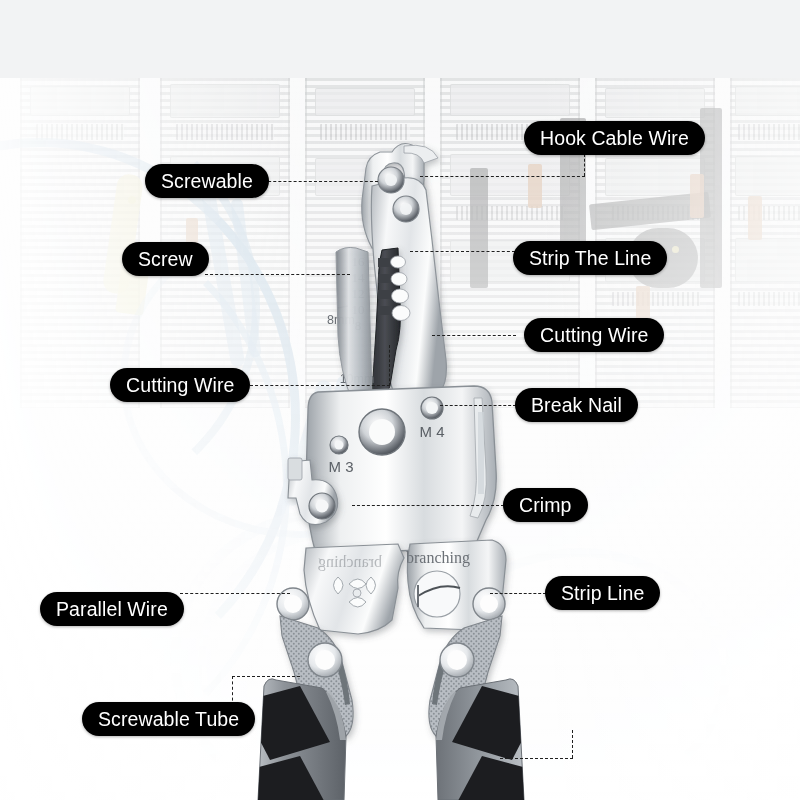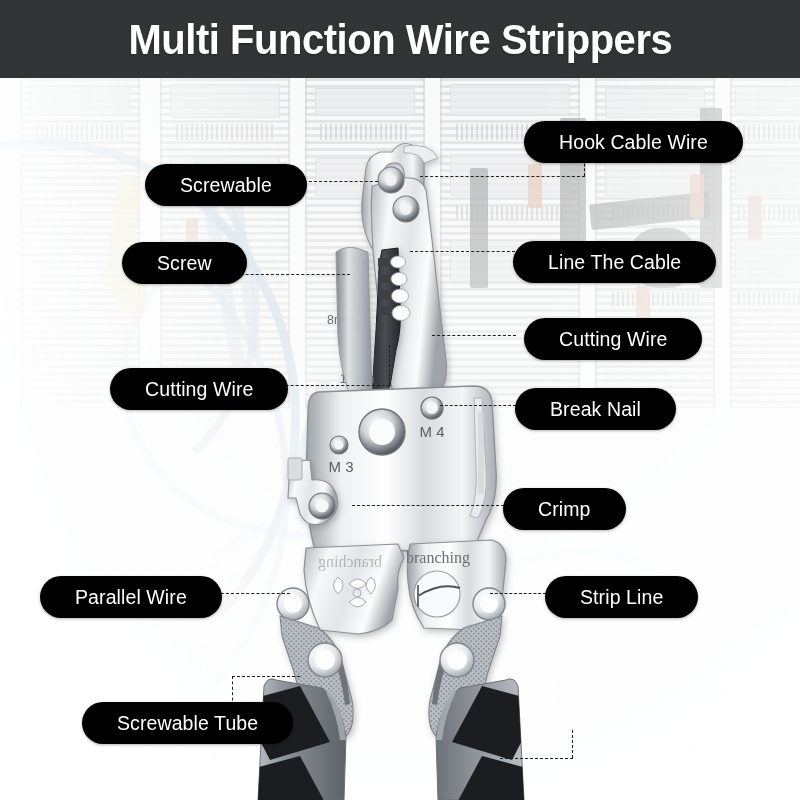--- a/index.html
+++ b/index.html
@@ -83,22 +83,22 @@
   .tool { position:absolute; left:0; top:0; width:800px; height:800px; }
 
   
   .pill {
     position:absolute;
     background:#000000;
     color:#ffffff;
     border-radius:999px;
     display:flex; align-items:center; justify-content:center;
     font-size:19.5px;
-    height:42px;
-    padding:0 35px;
+    height:34px;
+    padding:0 16px;
     white-space:nowrap;
     box-shadow:0 1px 3px rgba(0,0,0,.30);
     letter-spacing:.1px;
     z-index:6;
     text-align:center;
   }
 
   
   .lead-h {
     position:absolute; height:0;
@@ -471,34 +471,31 @@
   <div class="lead-h" style="left:180px; top:593px; width:110px;"></div>
 
   <div class="lead-h" style="left:490px; top:593px; width:56px;"></div>
 
   <div class="lead-v" style="left:232px; top:676px; height:30px;"></div>
   <div class="lead-h" style="left:232px; top:676px; width:68px;"></div>
 
   <div class="lead-v" style="left:572px; top:730px; height:28px;"></div>
   <div class="lead-h" style="left:500px; top:758px; width:73px;"></div>
 
-  <div class="header">
-    <h1>Multi Function Wire Strippers</h1>
-  </div>
 
   <div class="pill" style="left:524px; top:121px;">
     <span>Hook Cable Wire</span>
   </div>
 
   <div class="pill" style="left:145px; top:164px;">
     <span>Screwable</span>
   </div>
 
   <div class="pill" style="left:513px; top:241px;">
-    <span>Line The Cable</span>
+    <span>Strip The Line</span>
   </div>
 
   <div class="pill" style="left:114px; top:242px;margin-left:8px;">
     <span>Screw</span>
   </div>
 
   <div class="pill" style="left:524px; top:318px;">
     <span>Cutting Wire</span>
   </div>
 
@@ -507,21 +504,21 @@
   </div>
 
   <div class="pill" style="left:503px; top:488px;">
     <span>Crimp</span>
   </div>
 
   <div class="pill" style="left:515px; top:388px;">
     <span>Break Nail</span>
   </div>
 
-  <div class="pill" style="left:40px; top:576px;">
+  <div class="pill" style="left:40px; top:592px;">
     <span>Parallel Wire</span>
   </div>
 
   <div class="pill" style="left:545px; top:576px;">
     <span>Strip Line</span>
   </div>
 
   <div class="pill" style="left:82px; top:702px;">
     <span>Screwable Tube</span>
   </div>

